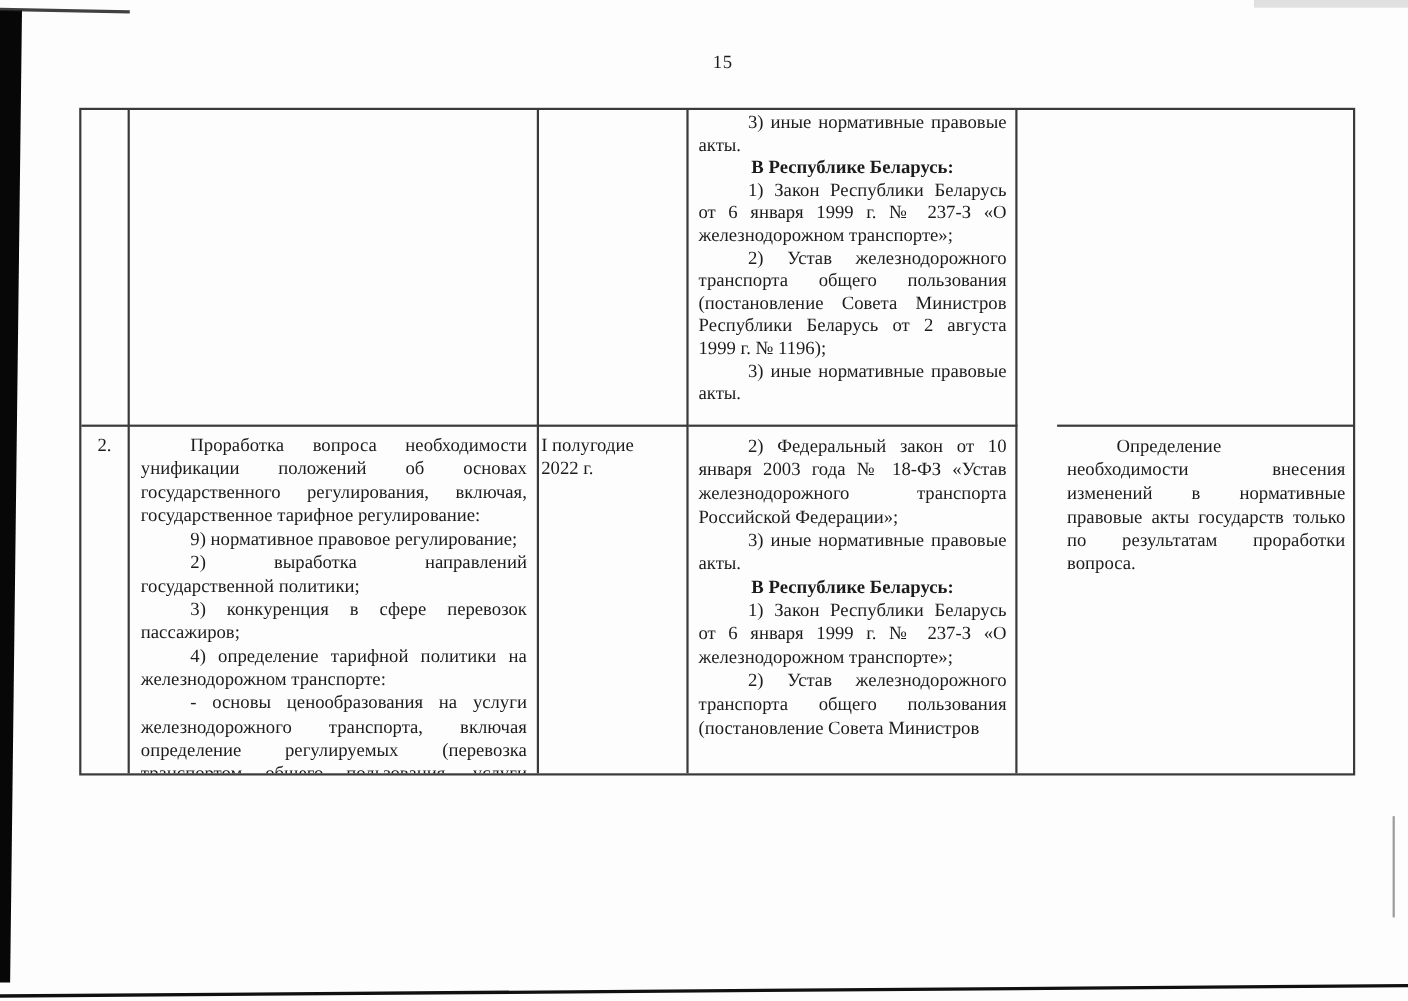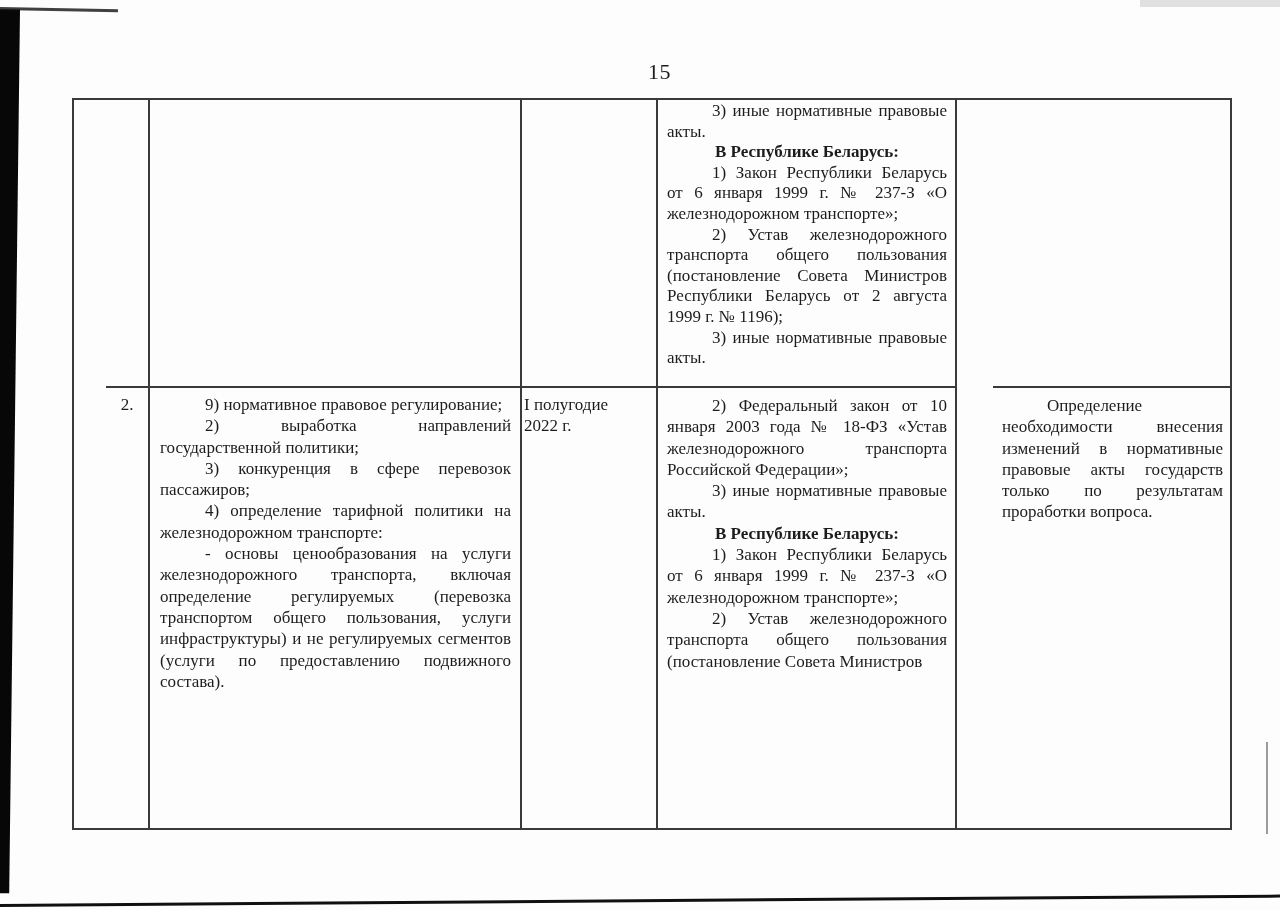--- a/index.html
+++ b/index.html
@@ -8,37 +8,36 @@
     background: #fdfdfd;
     font-family: "Liberation Serif", serif;
     color: #1c1c1c;
     position: relative;
     overflow: hidden;
   }
 
   
   .page-number {
     position: absolute;
-    top: 59px; left: 648px;
-    font-size: 22px;
+    top: 47px; left: 648px;
+    font-size: 17px;
     letter-spacing: 0.5px;
   }
 
   
   .doc-table {
     position: absolute;
     left: 72px; top: 98px;
-    width: 1160px; height: 732px;
+    width: 1160px; height: 607px;
     border: 2px solid #3a3a3a;
     box-sizing: border-box;
     display: grid;
     grid-template-columns: 44px 372px 136px 299px 1fr;
     grid-template-rows: 288px 1fr;
     background: transparent;
-    padding-left: 32px;
   }
   .cell {
     border-right: 2px solid #3a3a3a;
     border-bottom: 2px solid #3a3a3a;
     box-sizing: border-box;
     overflow: hidden;
     font-size: 17px;
   }
   .cell.last-col { border-right: none; margin-left: 36px; }
   .cell.last-row { border-bottom: none; }
@@ -121,20 +120,21 @@
       <p>3) иные нормативные правовые акты.</p>
       <p class="p-bold-center">В Республике Беларусь:</p>
       <p>1) Закон Республики Беларусь от 6 января 1999 г. № 237-З «О железнодорожном транспорте»;</p>
       <p>2) Устав железнодорожного транспорта общего пользования (постановление Совета Министров Республики Беларусь от 2 августа 1999 г. № 1196);</p>
       <p>3) иные нормативные правовые акты.</p>
     </div>
   <div class="cell row1 cell-note last-col"></div>
 
   <div class="cell row2 cell-num last-row">2.</div>
   <div class="cell row2 cell-task last-row">
+      <p>Проработка вопроса необходимости унификации положений об основах государственного регулирования, включая, государственное тарифное регулирование:</p>
       <p>9) нормативное правовое регулирование;</p>
       <p>2) выработка направлений государственной политики;</p>
       <p>3) конкуренция в сфере перевозок пассажиров;</p>
       <p>4) определение тарифной политики на железнодорожном транспорте:</p>
       <p>- основы ценообразования на услуги железнодорожного транспорта, включая определение регулируемых (перевозка транспортом общего пользования, услуги инфраструктуры) и не регулируемых сегментов (услуги по предоставлению подвижного состава).</p>
     </div>
   <div class="cell row2 cell-term last-row">
       <p class="p-center">I полугодие</p>
       <p class="p-center">2022 г.</p>
     </div>

